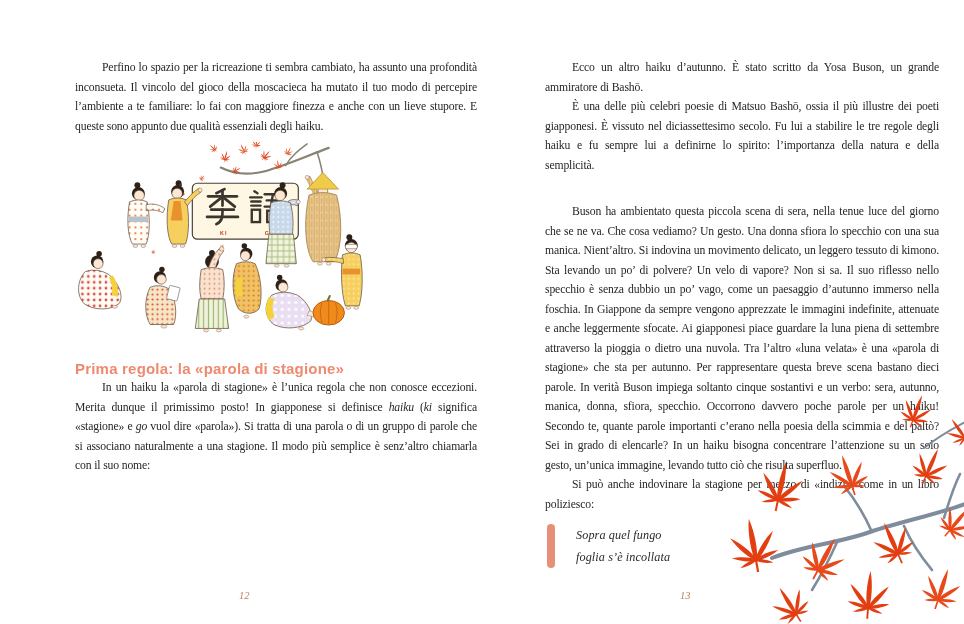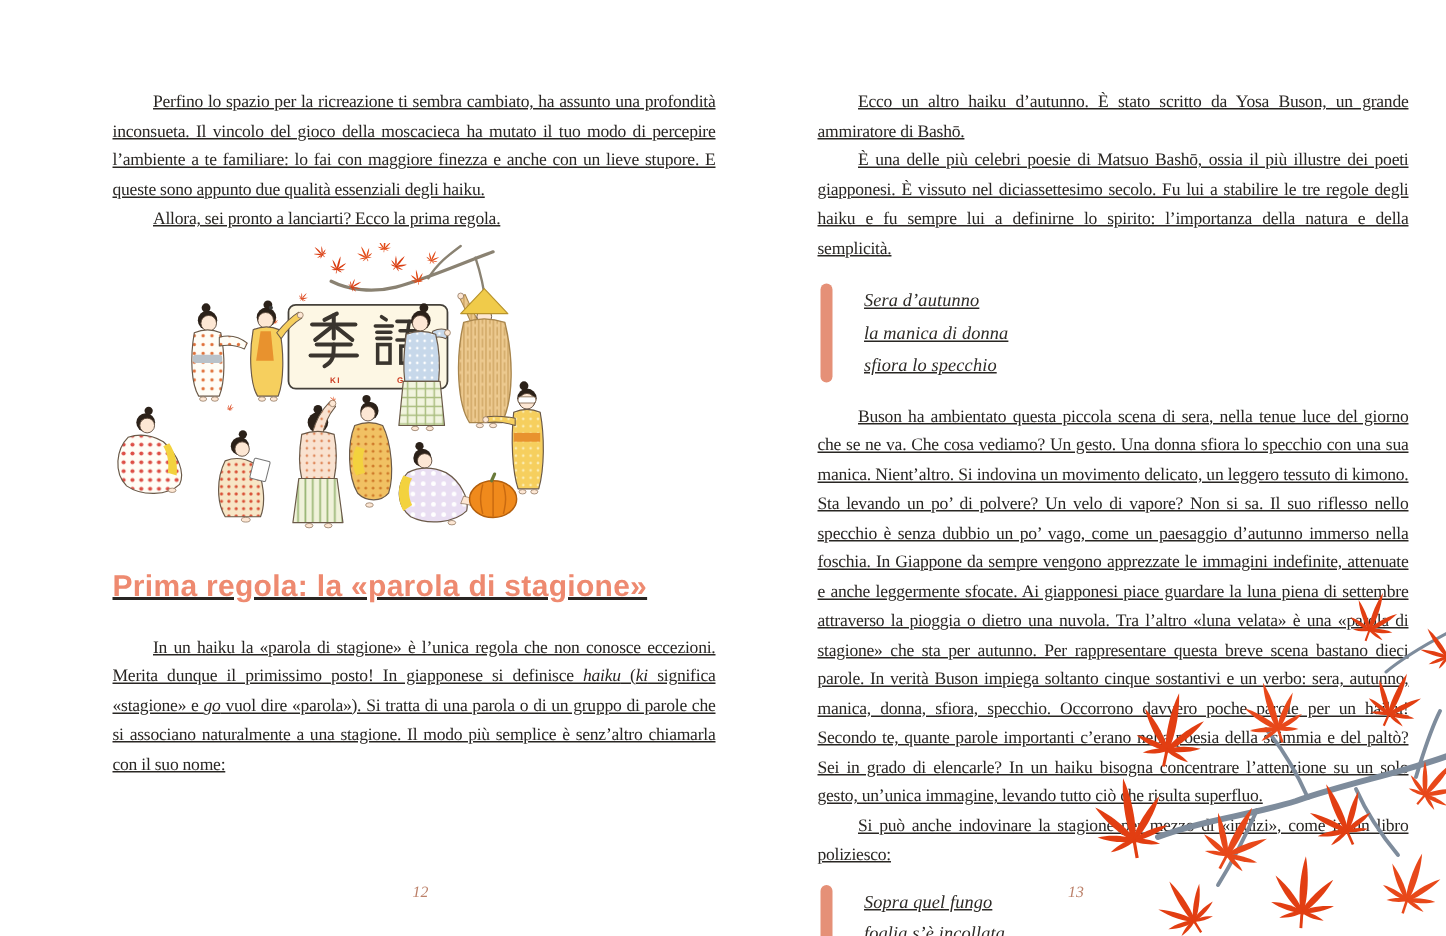--- a/index.html
+++ b/index.html
@@ -5,75 +5,74 @@
   * { box-sizing: border-box; }
   html, body { margin: 0; padding: 0; }
   body {
     width: 964px; height: 624px;
     position: relative;
     background: #ffffff;
     font-family: "Liberation Serif", serif;
     color: #292623;
     overflow: hidden;
   }
-  .page { position: absolute; top: 58px; text-decoration: underline; }
+  .page { position: absolute; top: 58px; }
   .page--left  { left: 75px;  width: 402px; }
   .page--right { left: 545px; width: 394px; }
 
   .bodytext {
     font-size: 11.7px;
     line-height: 19.5px;
     text-align: justify;
     letter-spacing: -0.15px;
     margin: 0;
     text-indent: 27px;
   }
   .bodytext i { font-style: italic; }
 
   .illustration-figure { margin: 6px 0 0 0; height: 210px; position: relative; }
 
   .section-heading {
     font-family: "Liberation Sans", sans-serif;
     font-weight: 700;
-    font-size: 20px;
+    font-size: 15px;
     color: #ee8a70;
     letter-spacing: 0.2px;
-    margin: 8px 0 19px 0;
+    margin: 8px 0 1px 0;
   }
 
   .poem { display: flex; gap: 21px; margin: 14px 0 0 2px; }
   .poem-bar { width: 8px; border-radius: 4px; background: #e59077; flex: none; }
   .poem-lines {
     font-style: italic;
     font-size: 12.2px;
     line-height: 21.5px;
     padding-top: 1px;
     color: #2d2a26;
     letter-spacing: 0.1px;
   }
 
   .page-number {
     position: absolute; top: 590px;
     font-style: italic; font-size: 10.5px;
     color: #bc8069;
   }
-  .page-number--left  { left: 239px; margin-left: 36px; }
-  .page-number--right { left: 680px; margin-left: 32px; }
+  .page-number--left  { left: 239px; }
+  .page-number--right { left: 680px; }
 
   .maple-decoration { position: absolute; right: 0; bottom: 0; pointer-events: none; }
 
   .visually-hidden { position: absolute; width: 1px; height: 1px; overflow: hidden; opacity: 0; }
 </style>
 </head>
 <body>
 
 <div class="page page--left">
 
   <p class="bodytext">Perfino lo spazio per la ricreazione ti sembra cambiato, ha assunto una profondità inconsueta. Il vincolo del gioco della moscacieca ha mutato il tuo modo di percepire l’ambiente a te familiare: lo fai con maggiore finezza e anche con un lieve stupore. E queste sono appunto due qualità essenziali degli haiku.</p>
-  <p class="bodytext">Allora, sei pronto a lanciarti? Ecco la prima regola.</p>
 
   <figure class="illustration-figure">
     <span class="visually-hidden">季語</span>
 
     <svg width="374" height="210" viewBox="0 0 380 214">
       <defs>
         <g id="maple">
           <path d="M0,3 C-2.8,-5 -2.8,-20 0,-31 C2.8,-20 2.8,-5 0,3 Z"></path>
           <path transform="rotate(40)" d="M0,2 C-2.4,-4 -2.4,-16 0,-25 C2.4,-16 2.4,-4 0,2 Z"></path>
           <path transform="rotate(-40)" d="M0,2 C-2.4,-4 -2.4,-16 0,-25 C2.4,-16 2.4,-4 0,2 Z"></path>
@@ -304,25 +303,20 @@
 
 </div>
 
 <div class="page page--right">
 
   <p class="bodytext">Ecco un altro haiku d’autunno. È stato scritto da Yosa Buson, un grande ammiratore di Bashō.</p>
   <p class="bodytext">È una delle più celebri poesie di Matsuo Bashō, ossia il più illustre dei poeti giapponesi. È vissuto nel diciassettesimo secolo. Fu lui a stabilire le tre regole degli haiku e fu sempre lui a definirne lo spirito: l’importanza della natura e della semplicità.</p>
 
   <div class="poem">
     <div class="poem-bar"></div>
-    <div class="poem-lines">
-      <div>Sera d’autunno</div>
-      <div>la manica di donna</div>
-      <div>sfiora lo specchio</div>
-    </div>
   </div>
 
   <p class="bodytext" style="margin-top:13px">Buson ha ambientato questa piccola scena di sera, nella tenue luce del giorno che se ne va. Che cosa vediamo? Un gesto. Una donna sfiora lo specchio con una sua manica. Nient’altro. Si indovina un movimento delicato, un leggero tessuto di kimono. Sta levando un po’ di polvere? Un velo di vapore? Non si sa. Il suo riflesso nello specchio è senza dubbio un po’ vago, come un paesaggio d’autunno immerso nella foschia. In Giappone da sempre vengono apprezzate le immagini indefinite, attenuate e anche leggermente sfocate. Ai giapponesi piace guardare la luna piena di settembre attraverso la pioggia o dietro una nuvola. Tra l’altro «luna velata» è una «parola di stagione» che sta per autunno. Per rappresentare questa breve scena bastano dieci parole. In verità Buson impiega soltanto cinque sostantivi e un verbo: sera, autunno, manica, donna, sfiora, specchio. Occorrono davvero poche parole per un haiku! Secondo te, quante parole importanti c’erano nella poesia della scimmia e del paltò? Sei in grado di elencarle? In un haiku bisogna concentrare l’attenzione su un solo gesto, un’unica immagine, levando tutto ciò che risulta superfluo.</p>
   <p class="bodytext">Si può anche indovinare la stagione per mezzo di «indizi», come in un libro poliziesco:</p>
 
   <div class="poem" style="margin-top:10px">
     <div class="poem-bar"></div>
     <div class="poem-lines">
       <div>Sopra quel fungo</div>
       <div>foglia s’è incollata</div>

